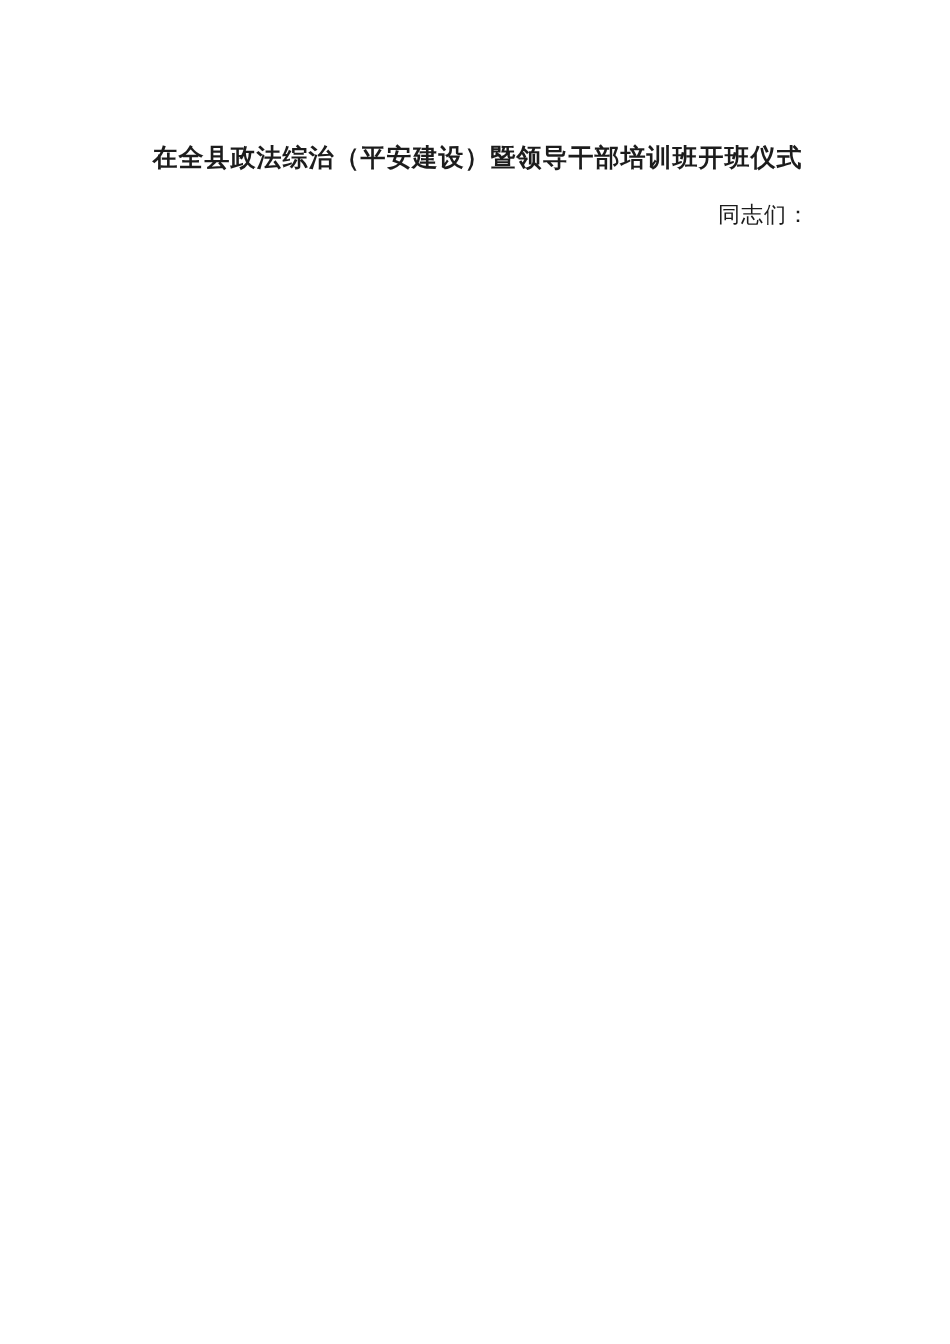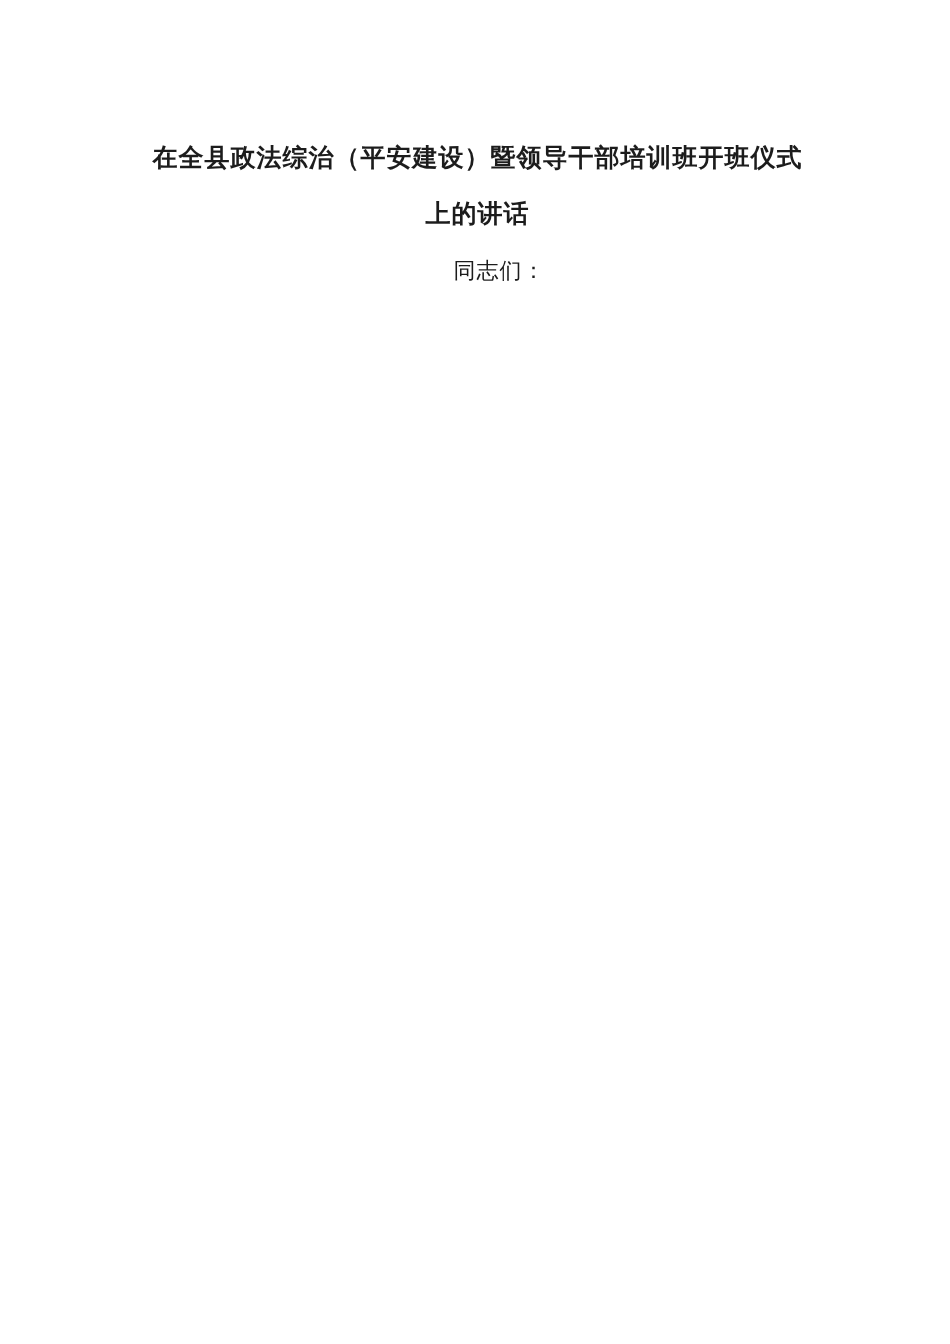--- a/index.html
+++ b/index.html
@@ -33,29 +33,28 @@
     font-size: 22px;
     line-height: 50px;
     margin: 0;
     text-align: justify;
     text-justify: inter-ideograph;
     text-indent: 2em;
     letter-spacing: 1px;
     word-break: break-all;
   }
   .salutation {
-    text-align: center;
+    text-align: right;
     font-family: Liberation Serif, serif;
   }
 </style>
 </head>
 <body>
 
 <div class="page">
   <h1 class="doc-title">
     <span class="title-line">在全县政法综治（平安建设）暨领导干部培训班开班仪式</span>
-    <span class="title-line">上的讲话</span>
   </h1>
 
   <p class="para salutation">同志们：</p>
 
 
 </div>
 
 </body></html>

